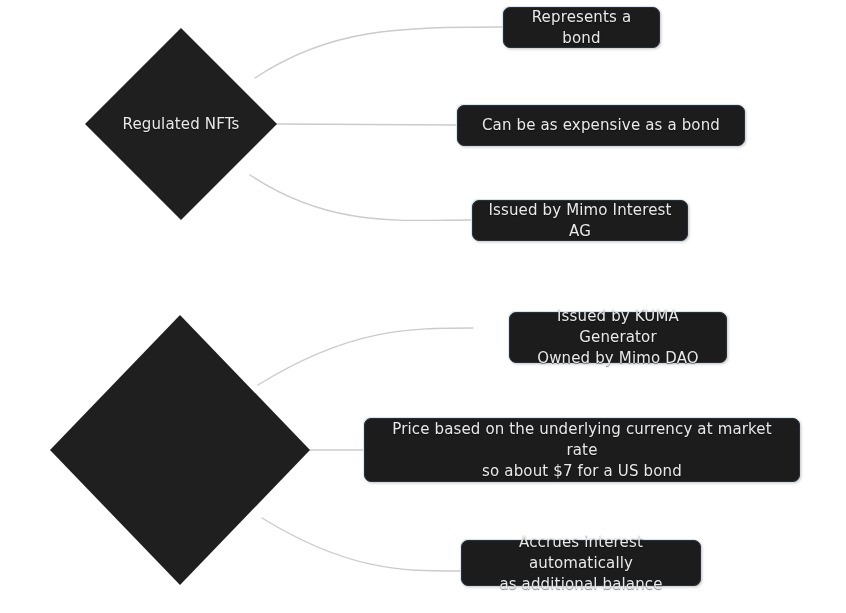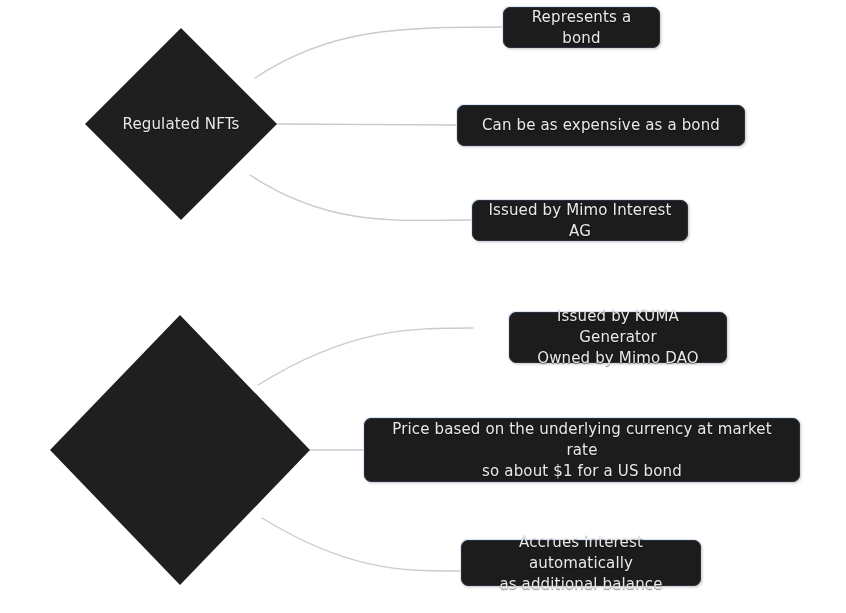--- a/index.html
+++ b/index.html
@@ -120,21 +120,21 @@
     </svg>
   </div>
 
   <div class="node-box" style="left:473px; top:312px; width:218px; height:51px;margin-left:36px;">
     <div class="blabel">Issued by KUMA Generator
 Owned by Mimo DAO</div>
   </div>
 
   <div class="node-box" style="left:364px; top:418px; width:436px; height:64px;">
     <div class="blabel">Price based on the underlying currency at market rate
-so about $1 for a US bond</div>
+so about $7 for a US bond</div>
   </div>
 
   <div class="node-box" style="left:461px; top:540px; width:240px; height:46px;">
     <div class="blabel">Accrues interest automatically
 as additional balance</div>
   </div>
 
 </div>
 
 </body></html>

